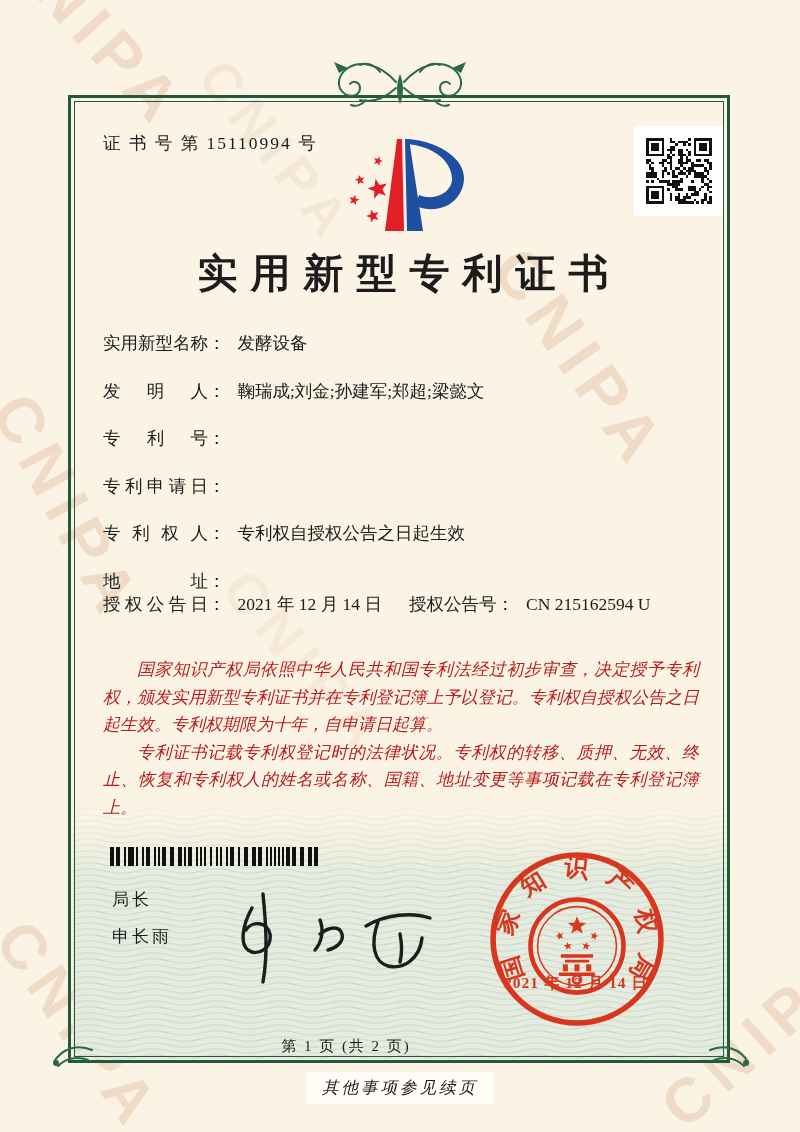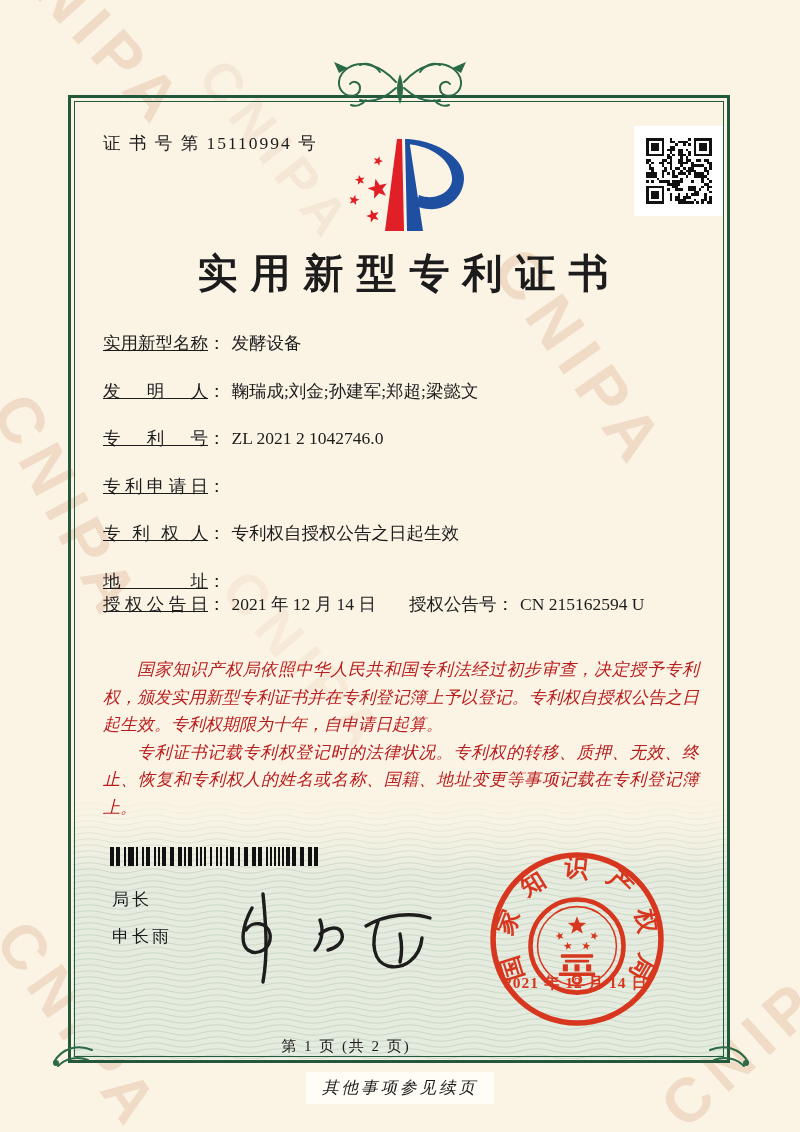--- a/index.html
+++ b/index.html
@@ -24,23 +24,23 @@
     background:linear-gradient(180deg,#fbf4e5 0,rgba(251,244,229,0) 100%);}
   .certno{position:absolute;left:103px;top:131px;font-size:17.5px;letter-spacing:2px;z-index:2;text-align:center;}
   .qrbox{position:absolute;left:634px;top:126px;width:90px;height:90px;background:#fff;z-index:2;}
   .qrbox svg{position:absolute;left:12px;top:12px;}
   .logo{position:absolute;left:350px;top:133px;z-index:2;}
   .title{position:absolute;left:0;top:246px;width:800px;text-align:center;
     font-size:40px;font-weight:bold;letter-spacing:13px;padding-left:19px;box-sizing:border-box;z-index:2;}
   .fields{position:absolute;left:103px;top:332px;width:596px;font-size:17.5px;z-index:2;}
   .row{line-height:23.5px;margin-bottom:24px;display:flex;align-items:flex-start;}
   .row-address{margin-bottom:0;}
-  .lbl{display:inline-block;width:105px;text-align:justify;text-align-last:justify;flex:0 0 105px;text-decoration:underline;}
+  .lbl{display:inline-block;width:105px;text-align:justify;text-align-last:justify;flex:0 0 105px;}
   .col{flex:0 0 auto;}
-  .val{margin-left:6px;flex:1 1 auto;}
+  .val{margin-left:12px;flex:1 1 auto;}
   .row-grant{position:relative;}
   .pair2{position:absolute;left:306px;top:0;display:flex;}
   .paras{position:absolute;left:103px;top:656px;width:596px;z-index:2;
     font-size:17px;line-height:27.5px;text-align:justify;font-style:italic;color:#b91c1c;}
   .paras p{margin:0;text-indent:2em;}
   .barcode{position:absolute;left:110px;top:847px;z-index:2;}
   .signer{position:absolute;left:112px;top:888px;z-index:2;
     font-family:"Liberation Sans","DejaVu Sans",sans-serif;font-size:17px;font-weight:500;letter-spacing:3px;}
   .signer div{margin-bottom:14px;}
   .signature{position:absolute;left:208px;top:882px;z-index:2;}
@@ -387,21 +387,20 @@
     <span class="val">发酵设备</span>
   </div>
   <div class="row">
     <span class="lbl">发明人</span>
       <span class="col">：</span>
     <span class="val">鞠瑞成;刘金;孙建军;郑超;梁懿文</span>
   </div>
   <div class="row">
     <span class="lbl">专利号</span>
       <span class="col">：</span>
-    <span class="val">ZL 2021 2 1042746.0</span>
   </div>
   <div class="row">
     <span class="lbl">专利申请日</span>
       <span class="col">：</span>
   </div>
   <div class="row">
     <span class="lbl">专利权人</span>
       <span class="col">：</span>
     <span class="val">专利权自授权公告之日起生效</span>
   </div>

